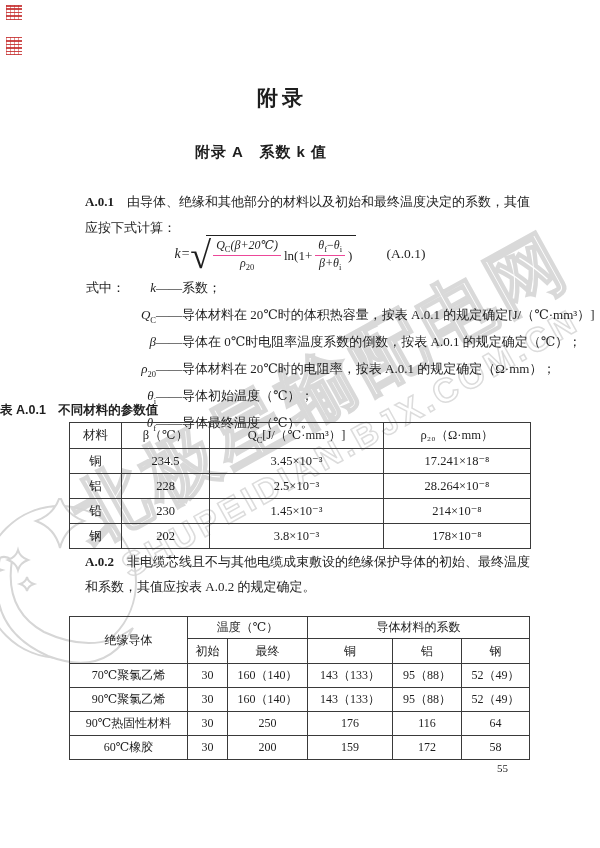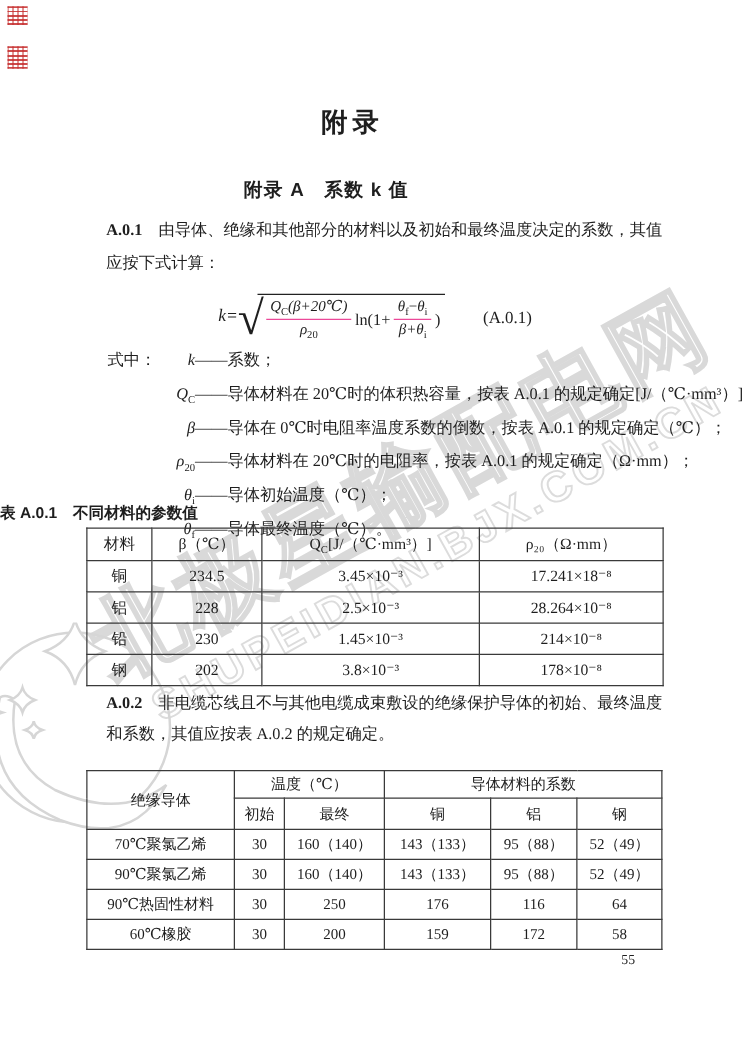--- a/index.html
+++ b/index.html
@@ -23,21 +23,21 @@
       repeating-linear-gradient(180deg, rgba(197,44,44,.85) 0 1.5px, rgba(255,255,255,0) 1.5px 3.4px),
       repeating-linear-gradient(90deg, rgba(197,44,44,.5) 0 1.5px, rgba(255,255,255,0) 1.5px 4px);}
   #stamp1{top:5px;height:15px;}
   #stamp2{top:37px;height:18px;}
 
   
   .doc-title{top:84px;left:0;width:564px;text-align:center;font-size:21px;font-weight:bold;letter-spacing:4px;}
   .appendix-heading{top:143px;left:0;width:522px;text-align:center;font-size:15px;font-weight:bold;
                     font-family:"Liberation Sans","DejaVu Sans",sans-serif;letter-spacing:1px;}
   .para{font-size:13px;line-height:26px;white-space:nowrap;}
-  #para-a01{top:171px;left:85px;}
+  #para-a01{top:189px;left:85px;}
   #para-a02{top:549px;left:85px;line-height:25px;}
   .para b{font-weight:bold;}
 
   
   .formula{top:231px;left:0;width:600px;display:flex;justify-content:center;align-items:center;
            font-size:14px;height:46px;}
   .formula .it, .w-sym .it{font-style:italic;}
   .rad{font-size:38px;line-height:34px;font-weight:400;margin-right:-5px;transform:translateY(1px);}
   .radicand{display:inline-flex;align-items:center;border-top:1.3px solid #222;padding:2px 3px 0 5px;}
   .frac{display:inline-flex;flex-direction:column;align-items:center;font-size:12px;line-height:1.25;margin:0 2px;}

